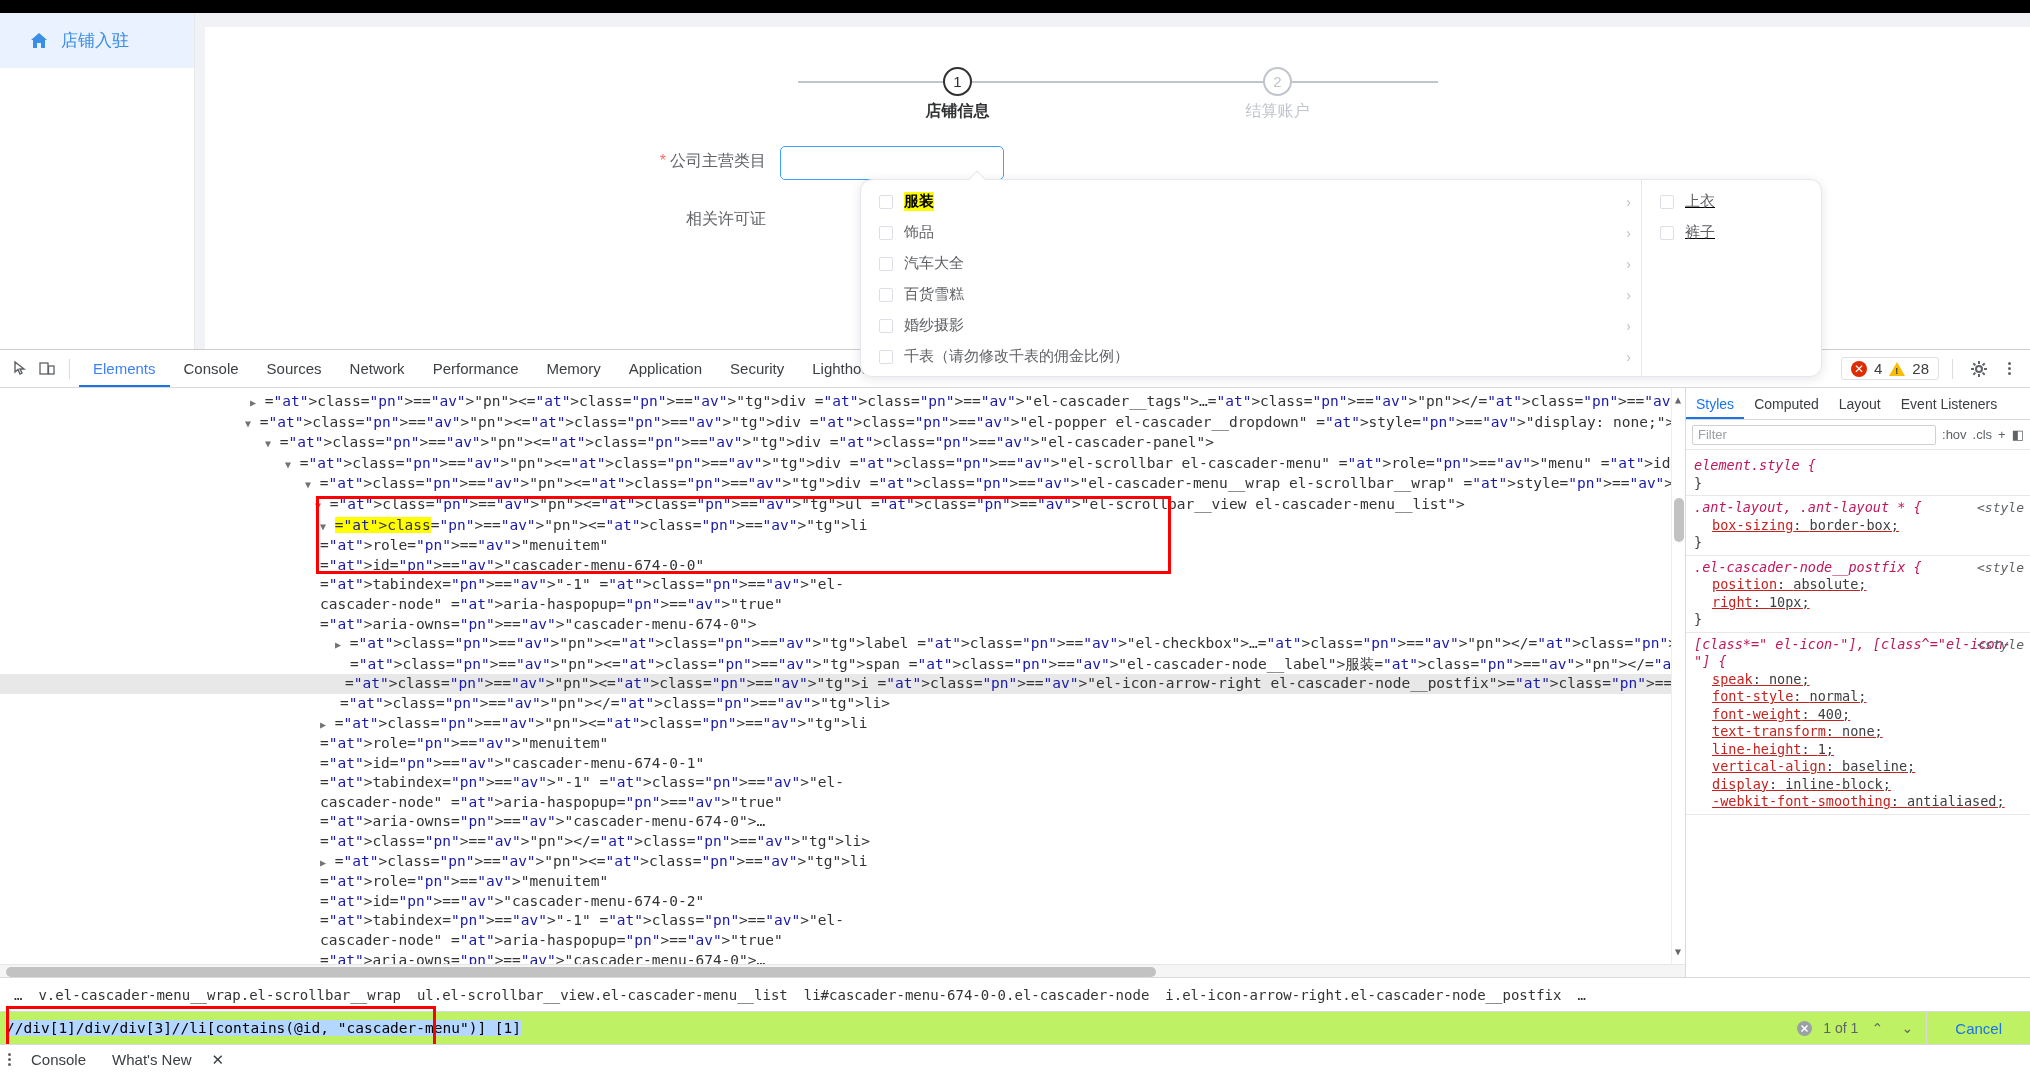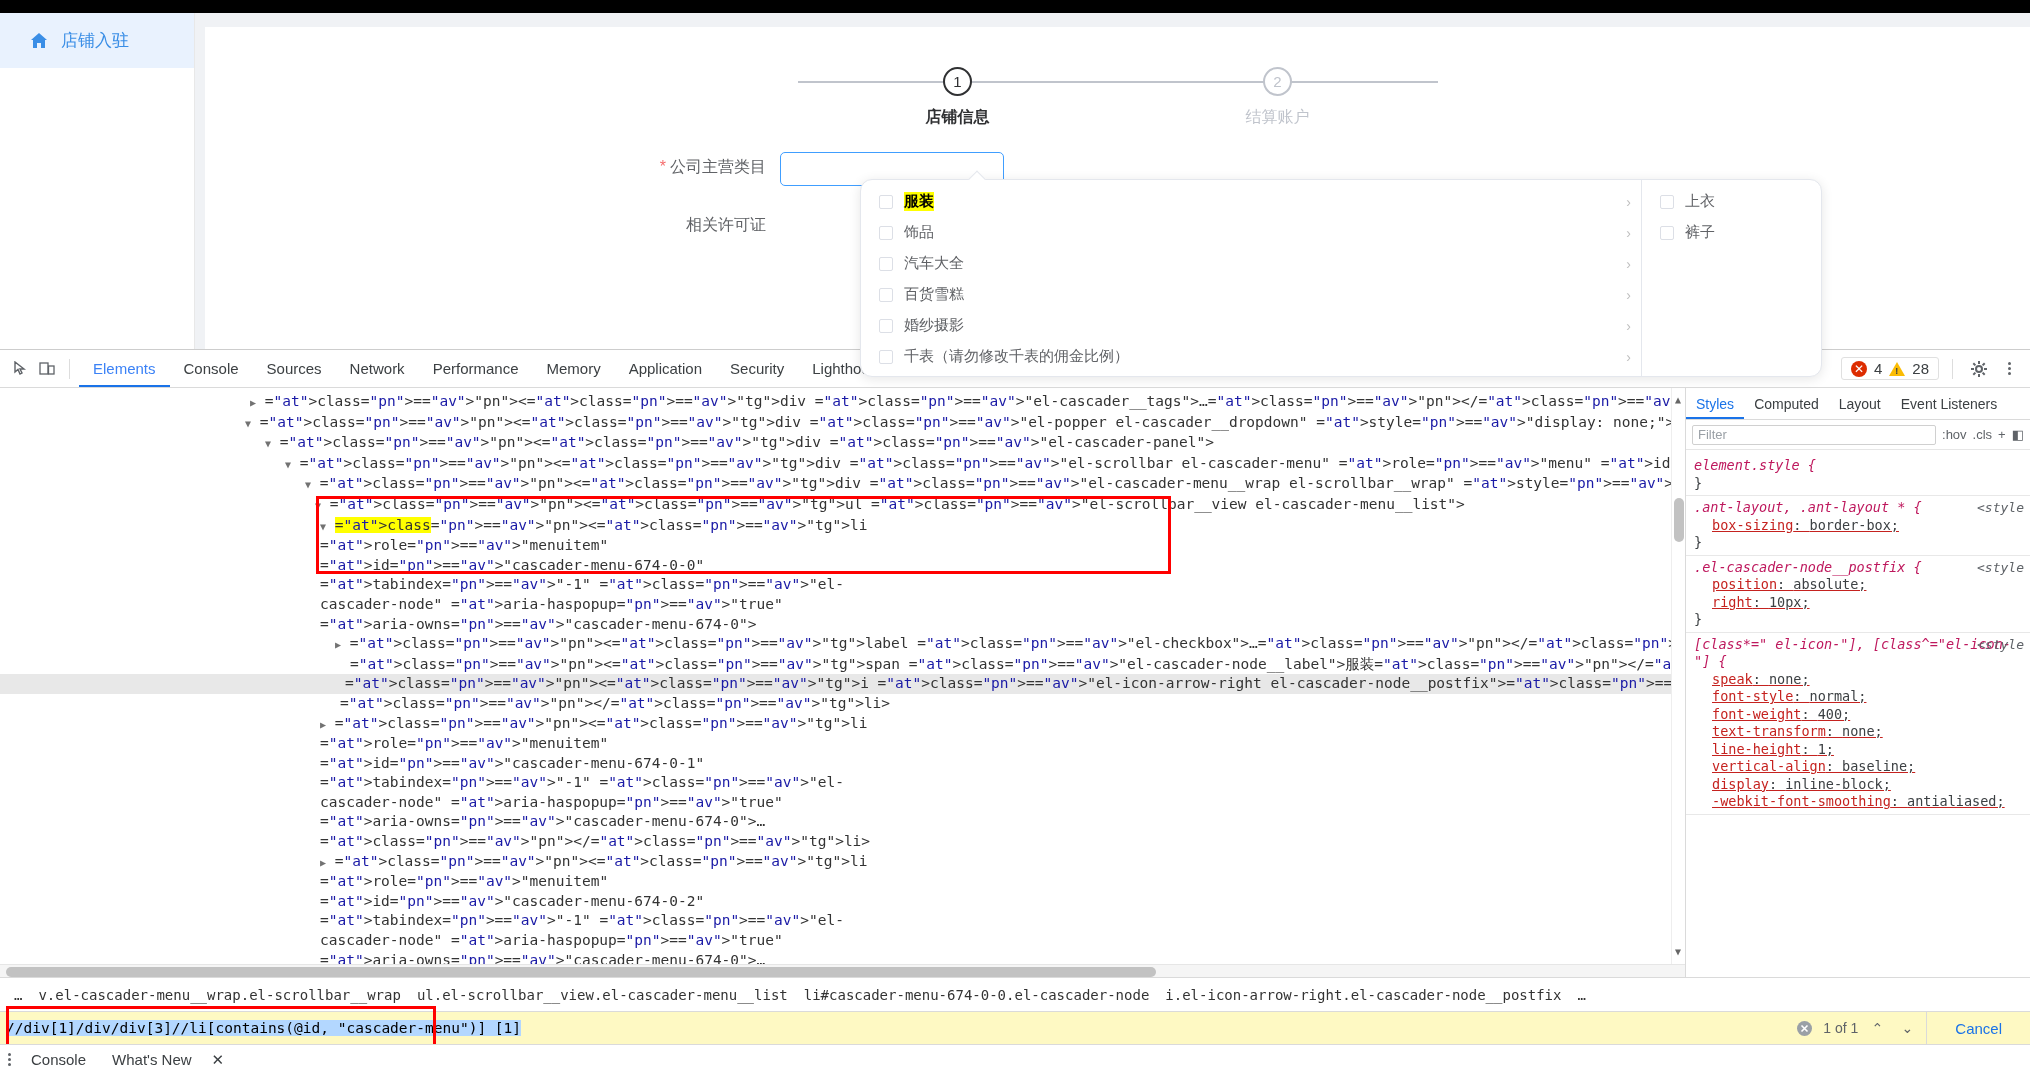--- a/index.html
+++ b/index.html
@@ -25,21 +25,21 @@
 
   
   .steps { display:flex; align-items:flex-start; padding:40px 0 0 0; position:relative; }
   .step { position:relative; flex:1; text-align:center; }
   .step .circ {
     width:29px; height:29px; border-radius:50%; border:2px solid #303133;
     display:inline-flex; align-items:center; justify-content:center;
     font-size:15px; color:#303133; background:#fff; position:relative; z-index:2;
   }
   .step.inactive .circ { border-color:#c0c4cc; color:#c0c4cc; }
-  .step .stitle { margin-top:11px; font-size:16px; color:#303133; font-weight:bold; }
+  .step .stitle { margin-top:5px; font-size:16px; color:#303133; font-weight:bold; }
   .step.inactive .stitle { color:#c0c4cc; font-weight:normal; }
   .steps .line {
     position:absolute; top:54px; left:0; right:0; height:2px; background:#c0c4cc; z-index:1;
   }
   .step-wrap { position:relative; width:640px; margin:0 auto; }
 
   
   .formrow { display:flex; align-items:flex-start; margin-top:24px; }
   .flabel {
     width:575px; text-align:right; padding-right:14px; font-size:16px;
@@ -55,21 +55,21 @@
     position:absolute; left:655px; top:152px; display:flex;
     background:#fff; border:1px solid #e4e7ed; border-radius:12px;
     box-shadow:0 2px 12px 0 rgba(0,0,0,.1); z-index:30;
   }
   .casc-arrow {
     position:absolute; top:-7px; left:110px; width:12px; height:12px;
     background:#fff; border-left:1px solid #e4e7ed; border-top:1px solid #e4e7ed;
     transform:rotate(45deg);
   }
   .casc-menu { width:780px; padding:6px 0; position:relative; }
-  .casc-menu.second { width:180px; border-left:1px solid #e4e7ed; }
+  .casc-menu.second { width:180px; border-left:1px solid #e4e7ed;text-decoration:underline; }
   .casc-node {
     height:31px; display:flex; align-items:center; padding:0 30px 0 18px;
     font-size:15px; color:#606266; position:relative;
   }
   .cbox {
     width:14px; height:14px; border:1px solid #dcdfe6; border-radius:2px;
     background:#fff; margin-right:11px; flex:none;
   }
   .casc-node .lbl.hl { background:#ffff00; color:#000; font-weight:bold; }
   .casc-node .postfix {
@@ -169,21 +169,21 @@
   .crumbbar {
     position:absolute; left:0; bottom:63px; width:100%; height:34px;
     border-top:1px solid #dadada; display:flex; align-items:center;
     font-family:"DejaVu Sans Mono","Liberation Mono",monospace;
     font-size:14px; background:#fff; padding-left:6px;
   }
   .crumb { padding:0 8px; color:#333; }
   .searchbar {
     position:absolute; left:0; bottom:30px; width:100%; height:33px;
     border-top:1px solid #dadada; display:flex; align-items:center;
-    background:#fef9c3; padding-left:6px;
+    background:#bef264; padding-left:6px;
   }
   .search-input {
     flex:1; height:24px; display:flex; align-items:center;
     font-family:"DejaVu Sans Mono","Liberation Mono",monospace;
     font-size:14.5px; color:#000;
   }
   .search-input .hlsel { background:#b3d7ff; }
   .search-right { display:flex; align-items:center; gap:8px; padding-right:8px; color:#5f6368; font-size:14px; }
   .sr-btn { width:22px; height:22px; display:flex; align-items:center; justify-content:center; }
   .cancel-btn {

